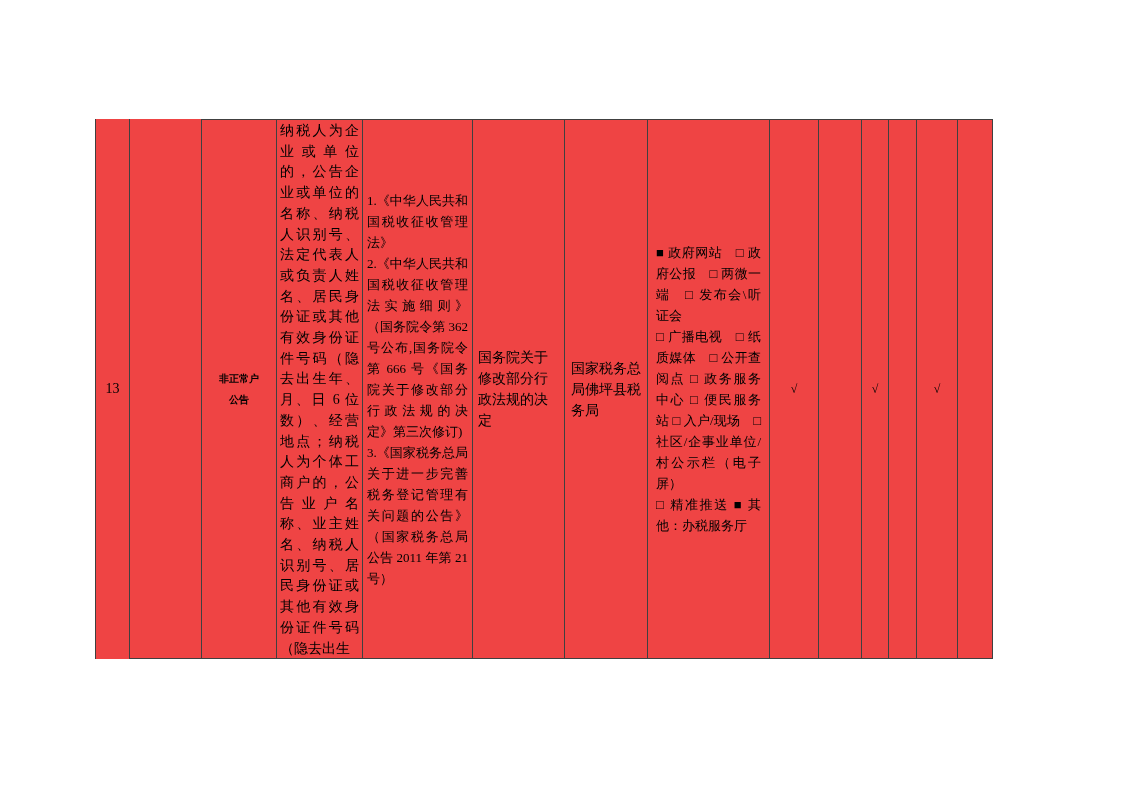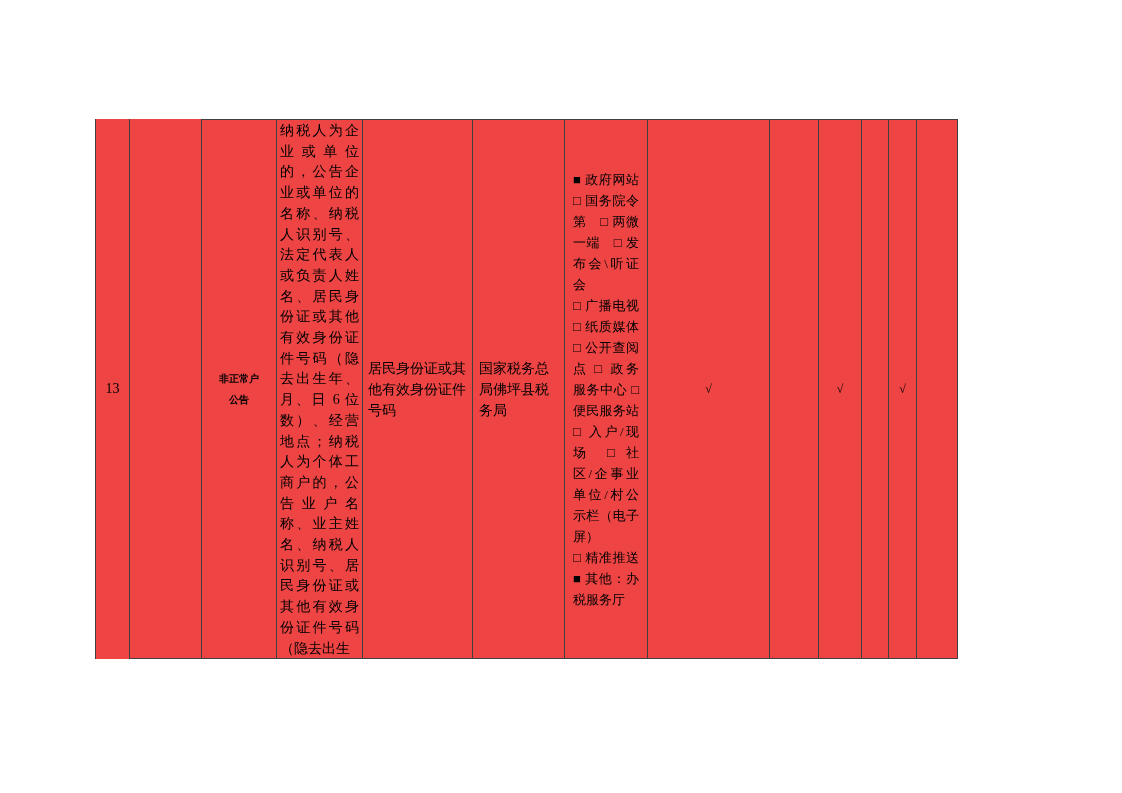--- a/index.html
+++ b/index.html
@@ -93,26 +93,29 @@
 
     <div class="cell first no-top no-bottom c-seq">13</div>
 
     <div class="cell no-top"></div>
 
     <div class="cell c-item">非正常户
 公告</div>
 
     <div class="cell c-content">纳税人为企业或单位的，公告企业或单位的名称、纳税人识别号、法定代表人或负责人姓名、居民身份证或其他有效身份证件号码（隐去出生年、月、日 6 位数）、经营地点；纳税人为个体工商户的，公告业户名称、业主姓名、纳税人识别号、居民身份证或其他有效身份证件号码（隐去出生</div>
 
+    <div class="cell c-legal">1.《中华人民共和国税收征收管理法》
+2.《中华人民共和国税收征收管理法实施细则》（国务院令第 362 号公布,国务院令第 666 号《国务院关于修改部分行政法规的决定》第三次修订)
+3.《国家税务总局关于进一步完善税务登记管理有关问题的公告》（国家税务总局公告 2011 年第 21 号）</div>
 
-    <div class="cell c-time">居民身份证或其他有效身份证件号码</div>
+    <div class="cell c-time">国务院关于修改部分行政法规的决定</div>
 
     <div class="cell c-unit">国家税务总局佛坪县税务局</div>
 
-    <div class="cell c-channels">■ 政府网站　□ 国务院令第　□ 两微一端　□ 发布会\听证会
+    <div class="cell c-channels">■ 政府网站　□ 政府公报　□ 两微一端　□ 发布会\听证会
 □ 广播电视　□ 纸质媒体　□ 公开查阅点 □ 政务服务中心 □ 便民服务站 □ 入户/现场　□ 社区/企事业单位/村公示栏（电子屏）
 □ 精准推送 ■ 其他：办税服务厅</div>
 
     <div class="cell c-check">√</div>
 
     <div class="cell c-check"></div>
 
     <div class="cell c-check">√</div>
 
     <div class="cell c-check"></div>

